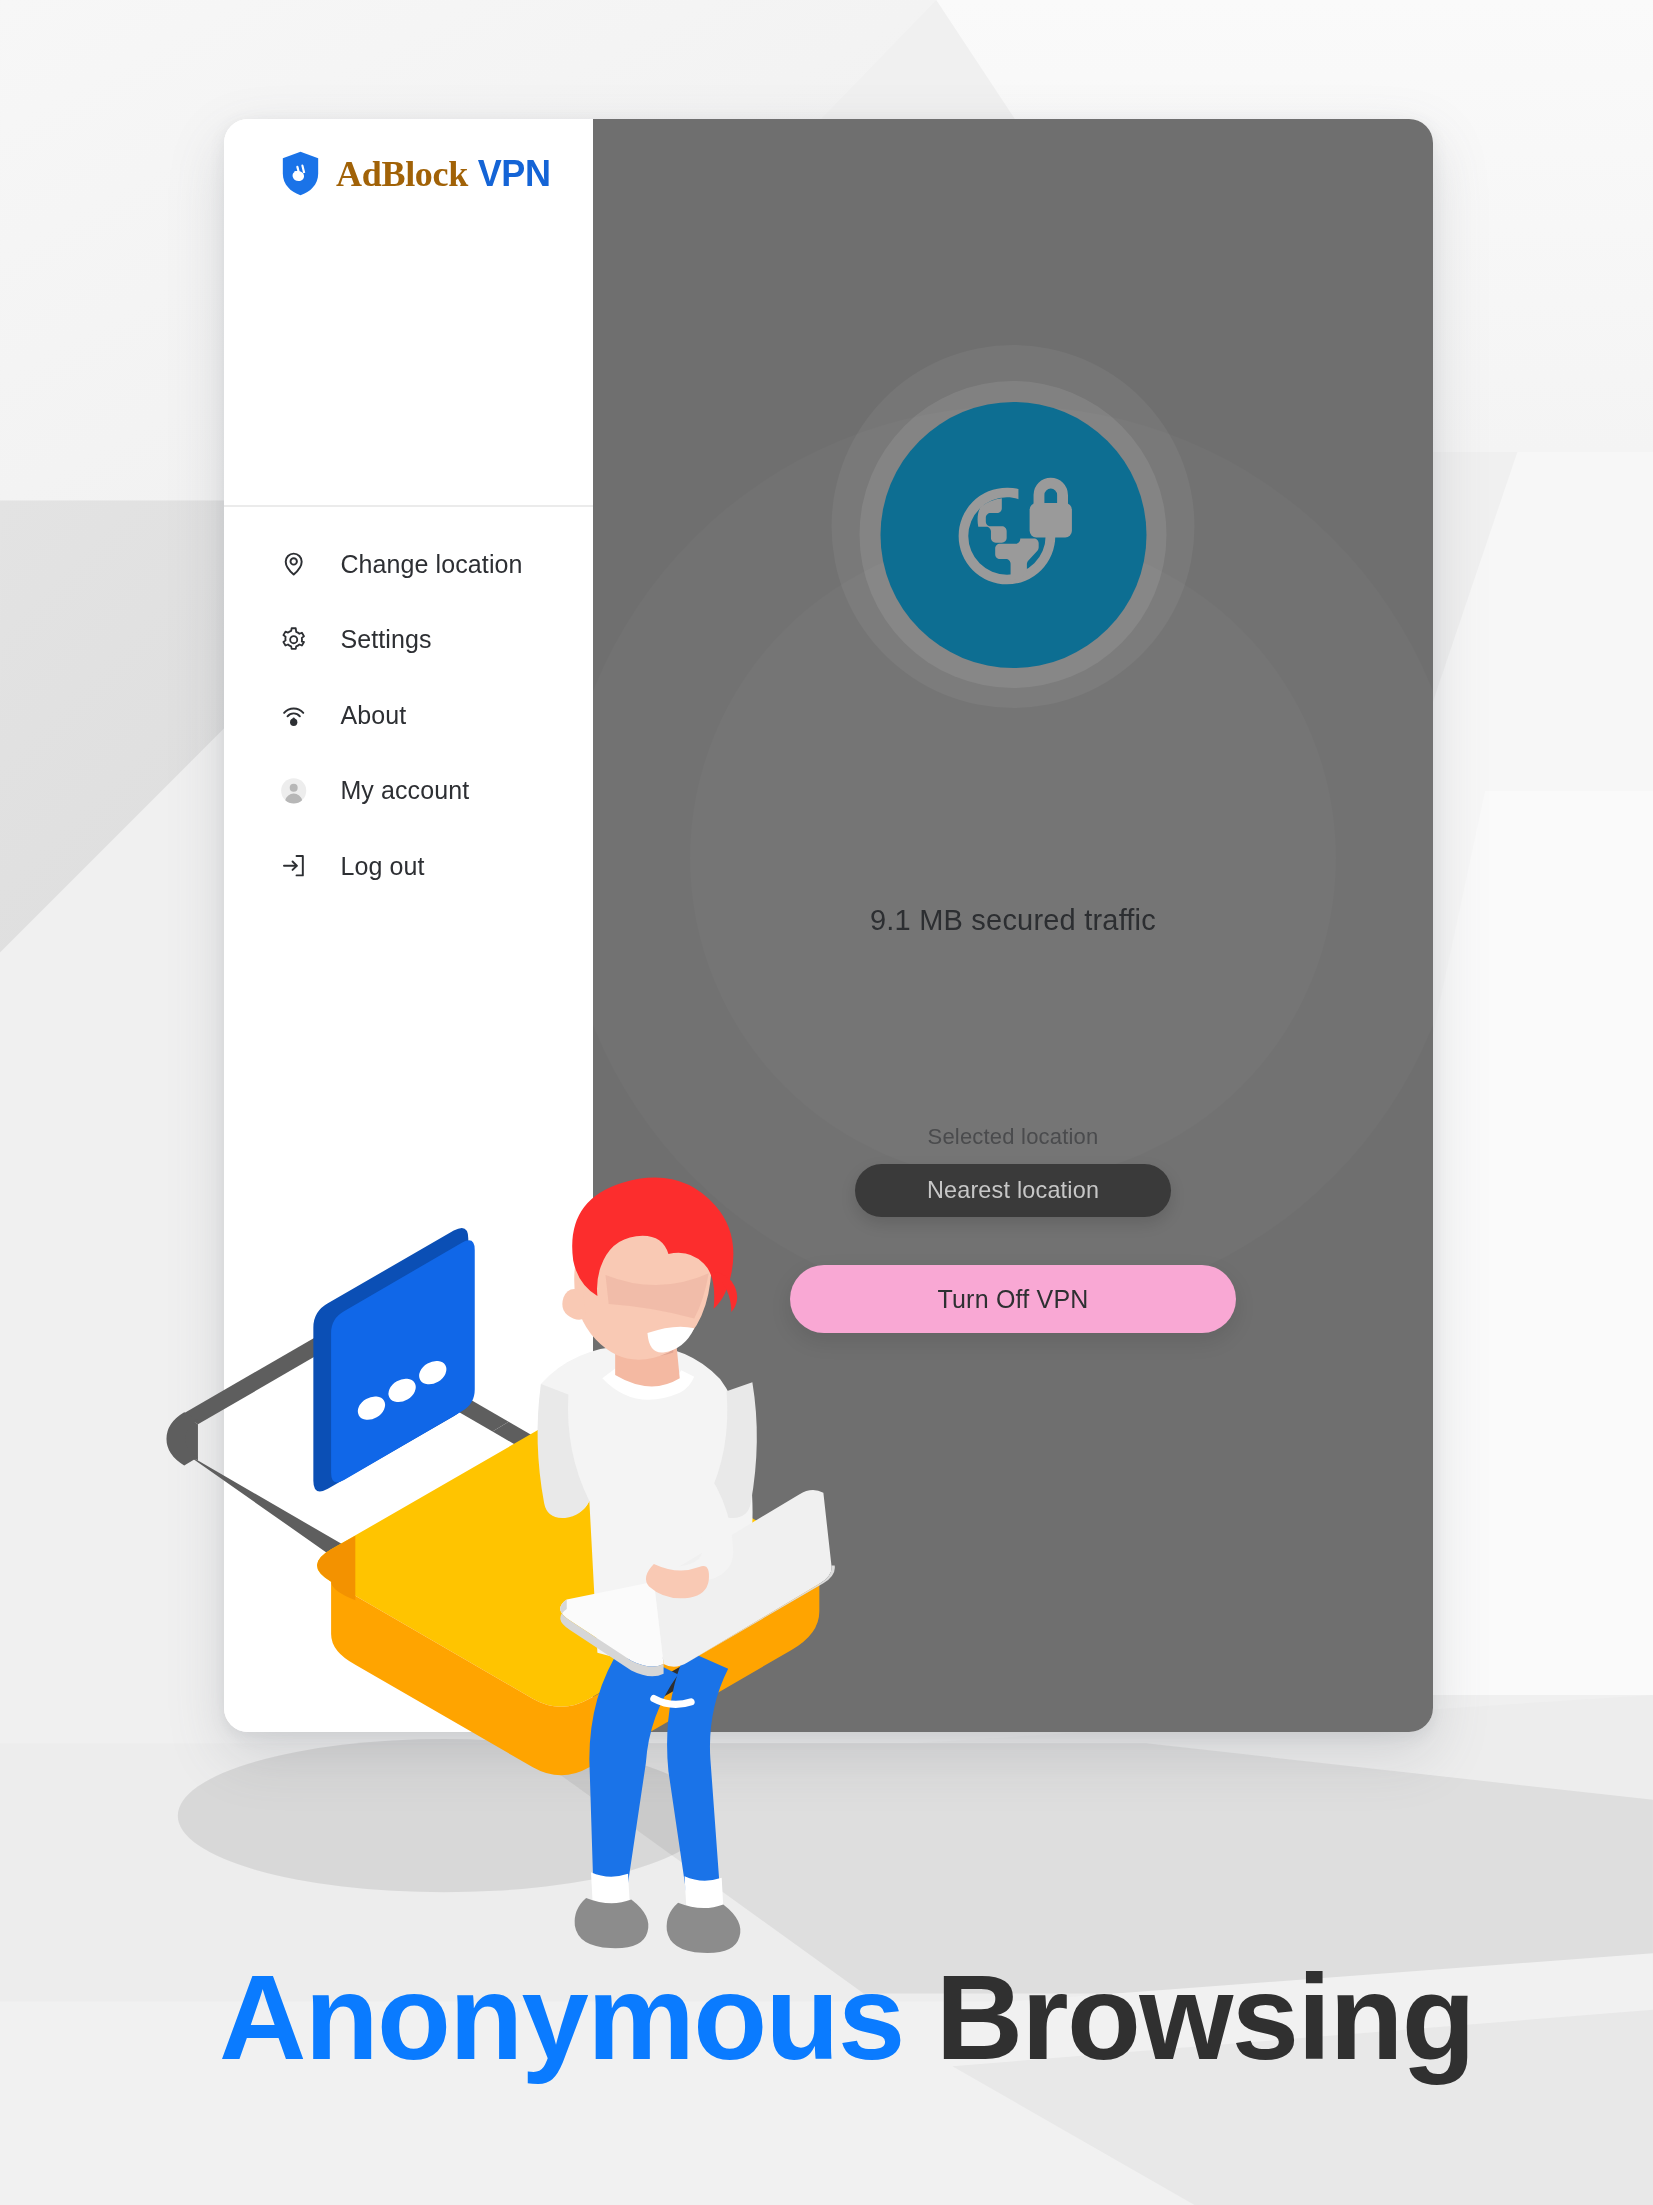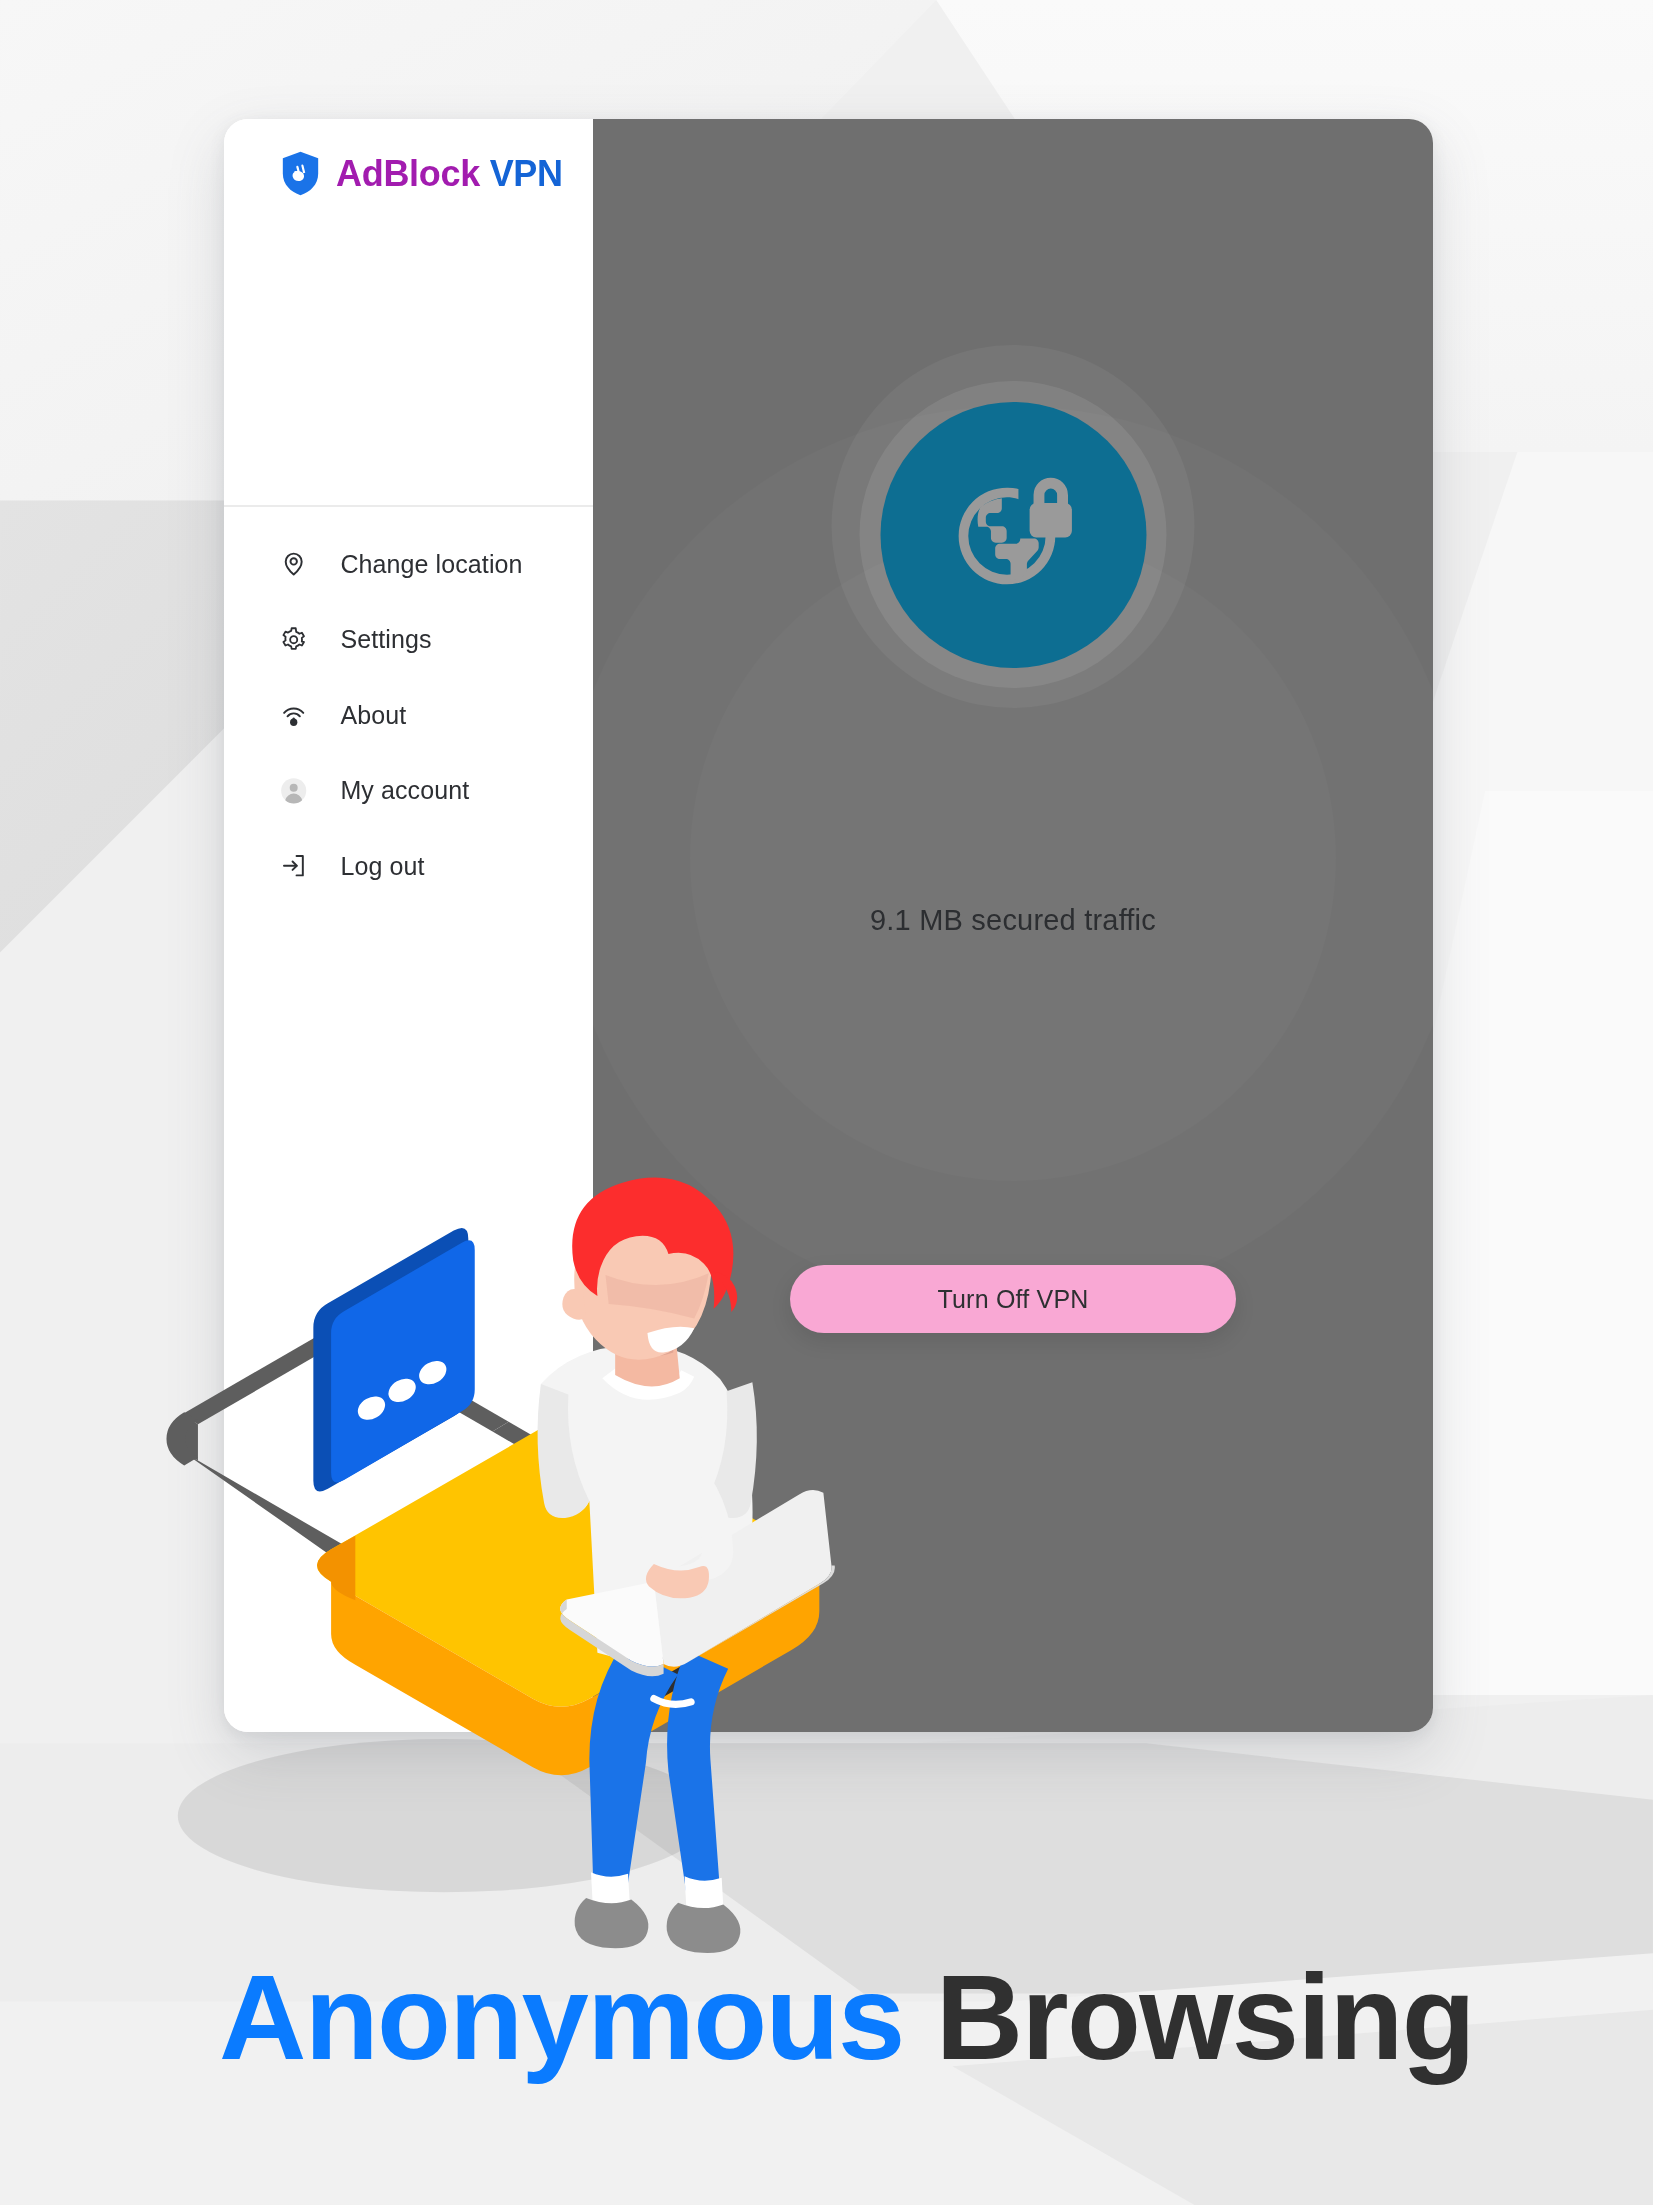--- a/index.html
+++ b/index.html
@@ -27,21 +27,21 @@
     position:absolute;left:0;top:0;width:369px;height:100%;
     background:#ffffff;
   }
   #brand{
     position:absolute;left:57px;top:32px;display:flex;align-items:center;gap:16px;
   }
   #brand .shield{width:39px;height:45px;display:block;}
   #brand .wordmark{
     font-size:36px;font-weight:700;letter-spacing:-0.3px;line-height:1;white-space:nowrap;
   }
-  #brand .wordmark .ad{color:#a21caf;}
+  #brand .wordmark .ad{color:#a16207;font-family:Liberation Serif, serif;}
   #brand .wordmark .vpn{color:#1464d6;}
 
   #sidebar-divider{
     position:absolute;left:0;top:386px;width:369px;height:1.6px;background:#ebebeb;
   }
 
   #nav{position:absolute;left:0;top:423px;width:369px;}
   .nav-item{
     display:flex;align-items:center;height:44px;padding-left:56px;gap:33px;
     cursor:pointer;
@@ -249,20 +249,24 @@
             <path d="M36.5 5.2a5.7 5.7 0 0 0-5.7 5.7v3.5h3.6v-3.5a2.1 2.1 0 0 1 4.2 0v3.5h3.6v-3.5a5.7 5.7 0 0 0-5.7-5.7z"></path>
           </g>
         </svg>
       </div>
     </div>
 
     <div id="traffic-block">
       <div class="line">9.1 MB secured traffic</div>
     </div>
 
+    <div id="location-block">
+      <div id="selected-location-label">Selected location</div>
+      <div id="location-pill">Nearest location</div>
+    </div>
 
     <div id="turn-off-vpn">Turn Off VPN</div>
   </div>
 </div>
 
 <div id="illustration">
   <svg viewBox="0 0 1000 1000" xmlns="http://www.w3.org/2000/svg">
 
     <ellipse cx="440" cy="810" rx="330" ry="95" fill="#000000" opacity=".085"></ellipse>
 

